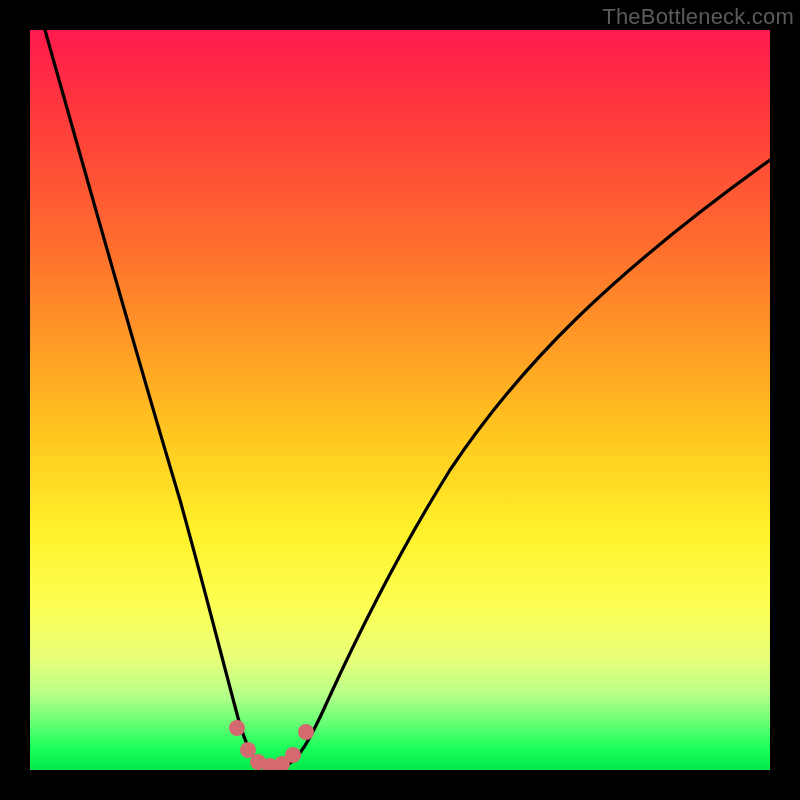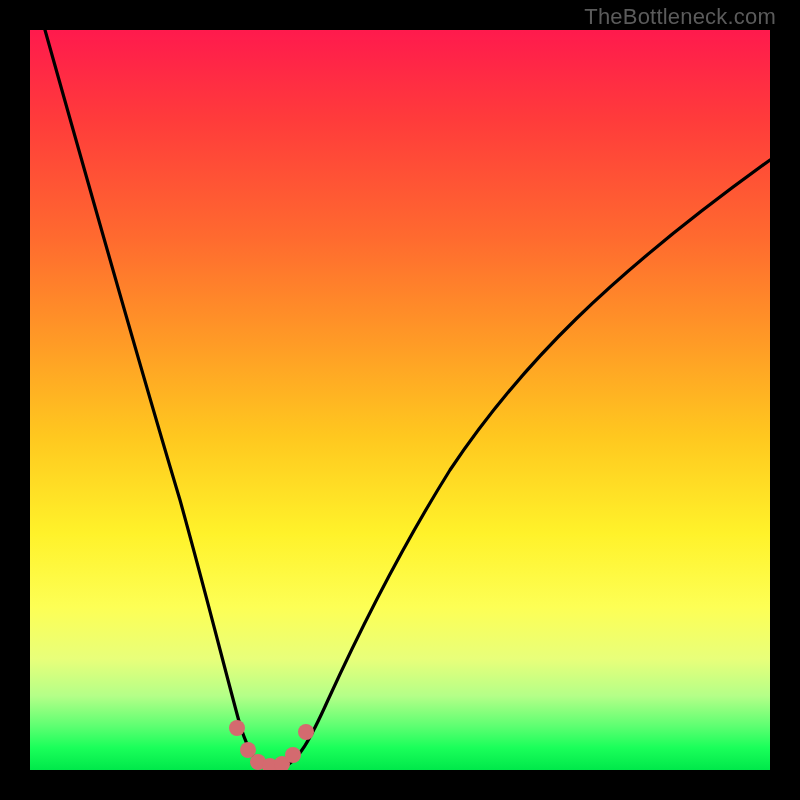--- a/index.html
+++ b/index.html
@@ -27,21 +27,21 @@
       #fdff55 78%,
       #e8ff7a 85%,
       #b4ff88 90%,
       #5fff72 94%,
       #1aff5a 97%,
       #00e84a 100%);
   }
   .watermark {
     position: absolute;
     top: 4px;
-    right: 24px;
+    right: 6px;
     color: #5b5b5b;
     font-size: 22px;
     font-weight: 500;
     letter-spacing: 0.2px;
     z-index: 10;
   }
   svg.curve {
     position: absolute;
     left: 0;
     top: 0;

